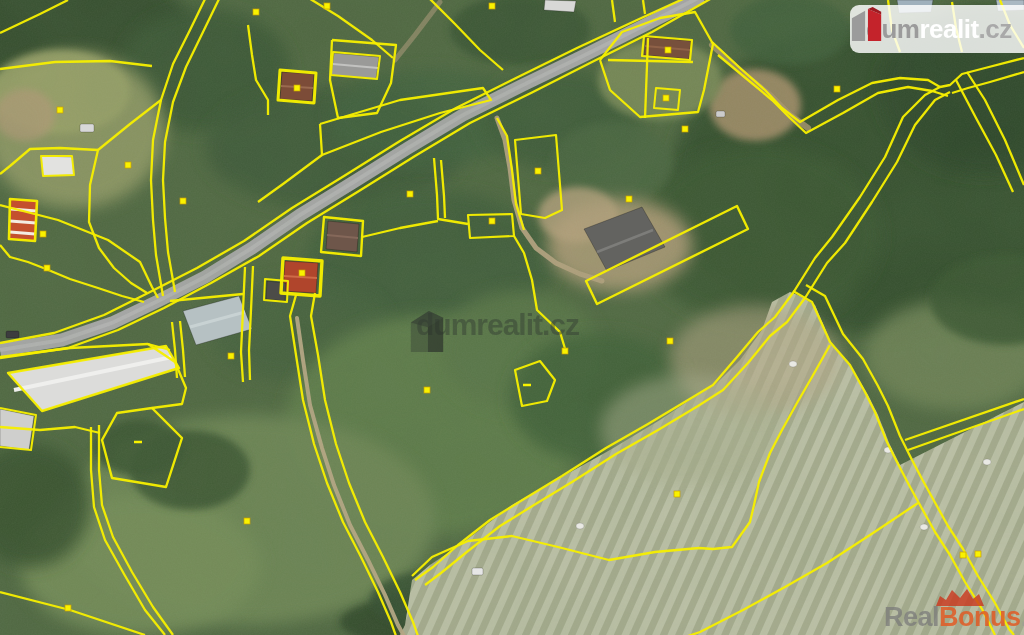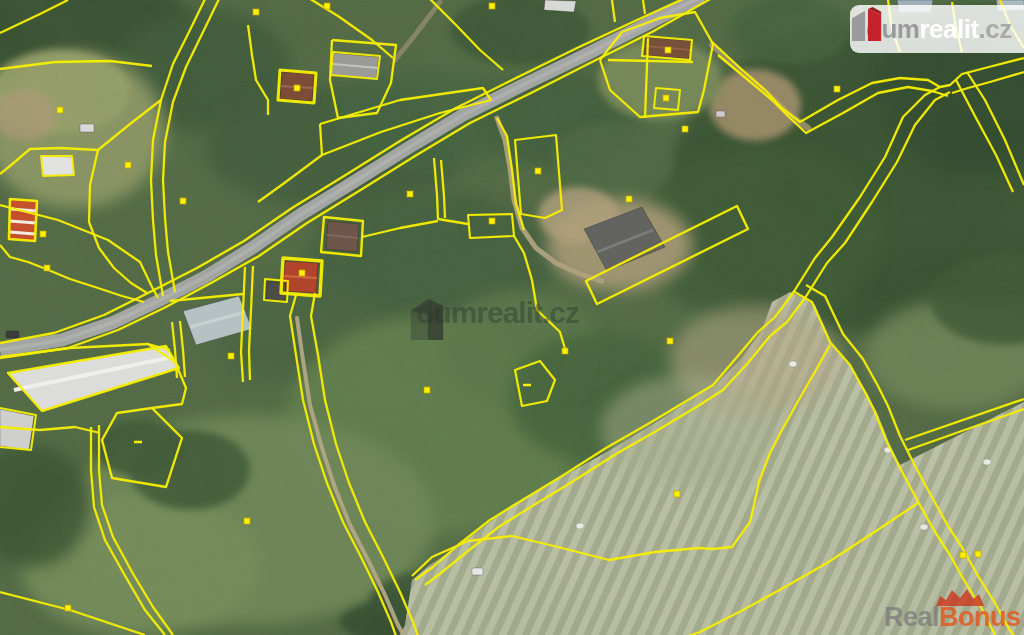--- a/index.html
+++ b/index.html
@@ -1,20 +1,20 @@
 <!DOCTYPE html>
 <html><head>
 <meta charset="utf-8">
 <style>
   html,body{margin:0;padding:0;background:#222;}
   .stage{position:relative;width:1024px;height:635px;overflow:hidden;
          font-family:"Liberation Sans",sans-serif;background:#4f6741;}
   .stage svg{position:absolute;left:0;top:0;display:block;}
   
-  .wm-center{position:absolute;left:408px;top:296px;display:flex;align-items:center;gap:8px;
+  .wm-center{position:absolute;left:408px;top:308px;display:flex;align-items:center;gap:8px;
              pointer-events:none;justify-content:flex-end;}
   .wm-center .wm-text{font-size:30px;font-weight:700;letter-spacing:-1px;
              color:rgba(50,58,50,0.46);}
   
   .logo{position:absolute;top:5px;right:0;width:174px;height:48px;
         background:rgba(255,255,255,0.82);border-radius:9px 0 0 9px;
         display:flex;align-items:center;padding-left:9px;box-sizing:border-box;gap:7px;}
   .logo .logo-text{font-size:26px;font-weight:700;letter-spacing:-0.5px;white-space:nowrap;}
   .logo .t-dum{color:#9b9b9b;}
   .logo .t-realit{color:#ffffff;}

